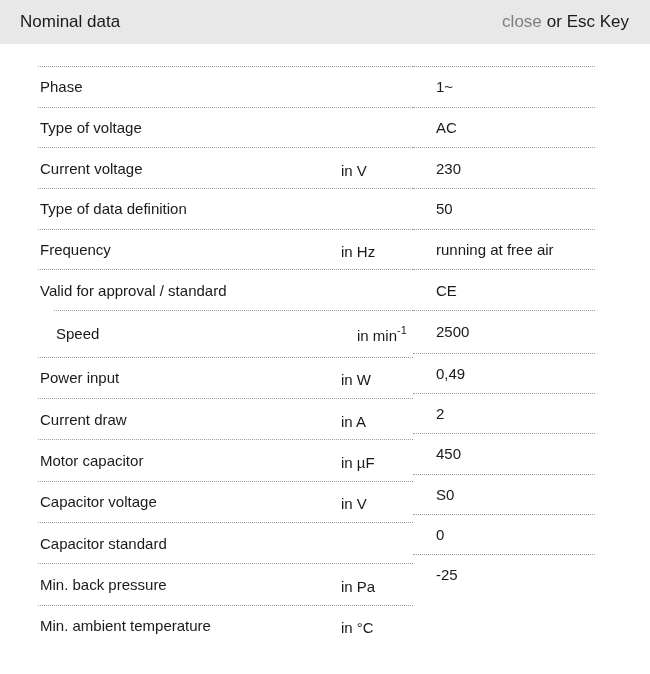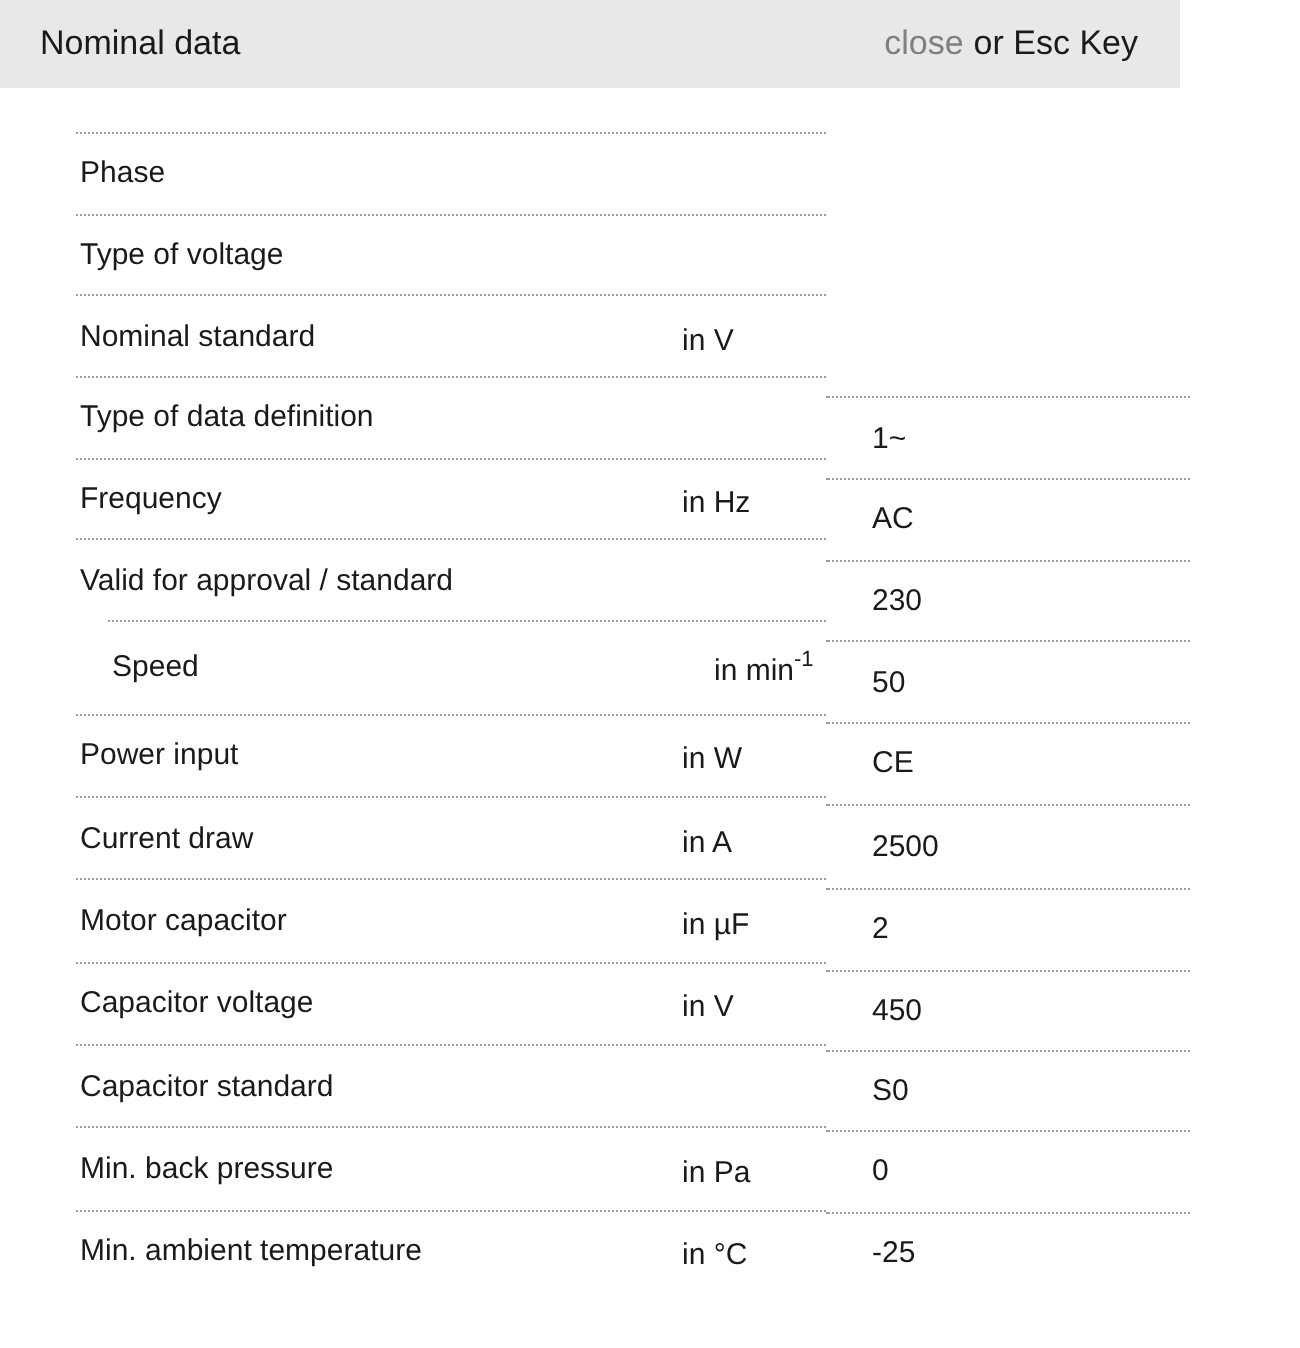--- a/index.html
+++ b/index.html
@@ -8,21 +8,21 @@
     background: #ffffff;
     width: 650px;
     height: 674px;
     overflow: hidden;
     font-family: "Liberation Sans", sans-serif;
     color: var(--text-color, #1a1a1a);
   }
   
   .titlebar {
     box-sizing: border-box;
-    width: 590px;
+    width: 650px;
     height: 44px;
     background: var(--titlebar-bg, #e8e8e8);
     display: flex;
     align-items: center;
     justify-content: space-between;
     padding: 0 21px 0 20px;
     font-size: 17px;
   }
   .title {
     color: var(--text-color, #1a1a1a);
@@ -38,21 +38,21 @@
   }
   .esc-hint {
     color: var(--text-color, #1a1a1a);
     margin-left: 5px;
   }
   
   .table-wrap {
     margin: 22px 0 0 38px;
     width: 557px;
     display: flex;
-    align-items: flex-end;
+    align-items: flex-start;
   }
   .col-left  { width: 375px; }
   .col-right { width: 182px; }
   .trow {
     position: relative;
     box-sizing: border-box;
     border-top: 1px dotted var(--divider-color, #9d9d9d);
     display: flex;
     align-items: center;
     font-size: 15px;
@@ -109,21 +109,21 @@
   </div>
 
   <div class="trow row-early">
     <span class="cell-label">Type of voltage</span>
     <span class="cell-unit">
           <span class="u"></span>
         </span>
   </div>
 
   <div class="trow row-early">
-    <span class="cell-label">Nominal standard</span>
+    <span class="cell-label">Current voltage</span>
     <span class="cell-unit">
           <span class="u">in V</span>
         </span>
   </div>
 
   <div class="trow row-early">
     <span class="cell-label">Type of data definition</span>
     <span class="cell-unit">
           <span class="u"></span>
         </span>
@@ -210,30 +210,36 @@
   </div>
 
   <div class="trow row-early">
     <span class="cell-value">230</span>
   </div>
 
   <div class="trow row-early">
     <span class="cell-value">50</span>
   </div>
 
+  <div class="trow row-early">
+    <span class="cell-value">running at free air</span>
+  </div>
 
   <div class="trow row-early">
     <span class="cell-value">CE</span>
   </div>
 
   <div class="trow row-tall">
     <span class="cell-value">2500</span>
   </div>
 
 
+  <div class="trow row-late">
+    <span class="cell-value">0,49</span>
+  </div>
 
   <div class="trow row-late">
     <span class="cell-value">2</span>
   </div>
 
   <div class="trow row-late">
     <span class="cell-value">450</span>
   </div>
 
   <div class="trow row-late">

